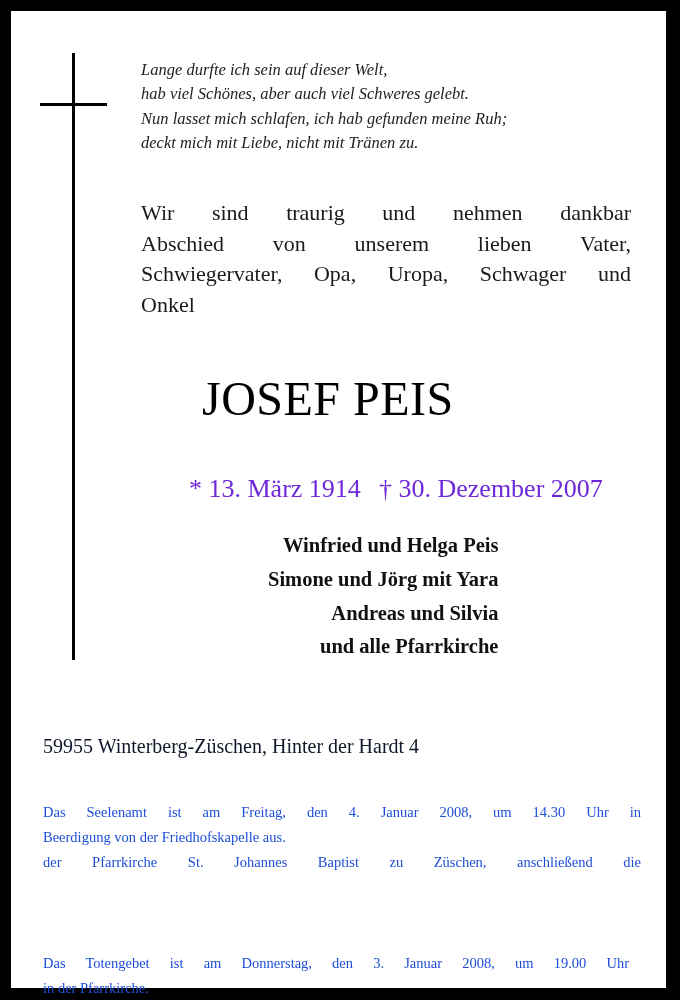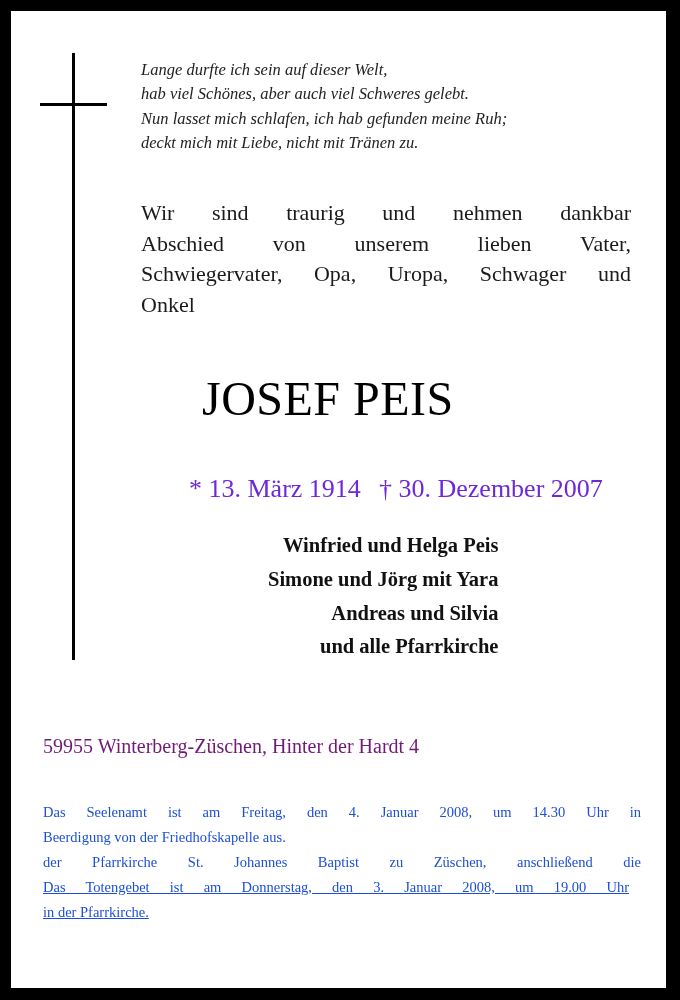--- a/index.html
+++ b/index.html
@@ -99,40 +99,40 @@
       color: #111;
       text-align: right;
     }
     .family div { white-space: nowrap; }
     .address {
       position: absolute;
       left: 32px;
       top: 722px;
       font-size: 20px;
       line-height: 26px;
-      color: #701a75;
+      color: #0f172a;
       white-space: nowrap;
     }
     .para {
       position: absolute;
       left: 32px;
       width: 598px;
       font-size: 14.5px;
       line-height: 24.8px;
       color: #1d4ed8;
     }
     .para .line {
       display: block;
       text-align: justify;
       text-align-last: justify;
       white-space: nowrap;
     }
     .para .line.last { text-align-last: left; }
     .para1 { top: 789px; }
-    .para2 { top: 864px; width: 586px; text-decoration: underline; }
+    .para2 { top: 940px; width: 586px; }
   </style>
 </head>
 <body>
 
 <div class="frame">
 
   <div class="cross">
     <div class="cross-v"></div>
     <div class="cross-h"></div>
   </div>

